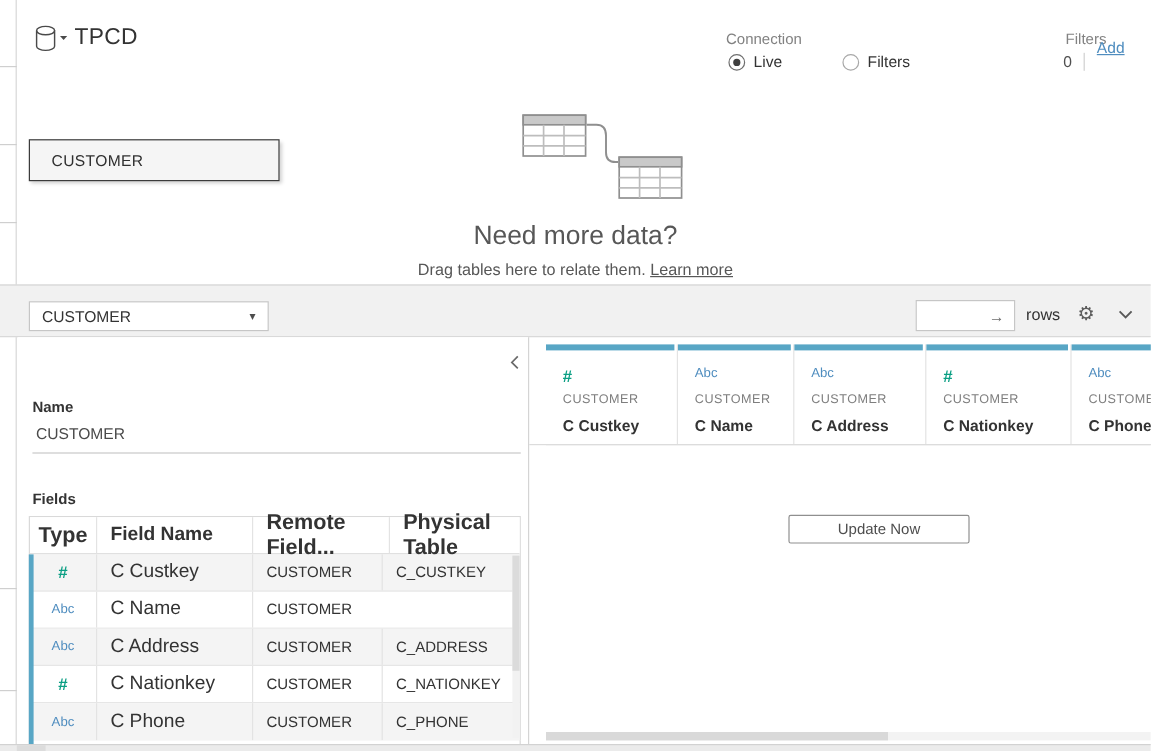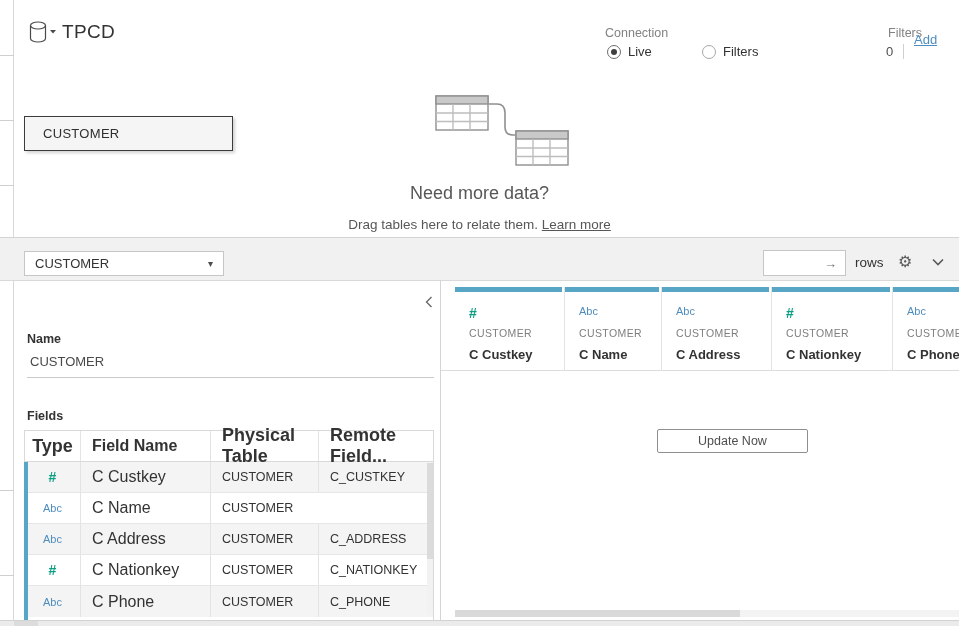--- a/index.html
+++ b/index.html
@@ -26,21 +26,21 @@
   #filters-block { left:873px; top:26px; }
   #filters-count { left:871px; top:44px; font-size:13px; color:#4f4f4f; }
   #filters-divider { left:888px; top:44px; width:1px; height:15px; background:#d0d0d0; }
   #filters-add { left:899px; top:32px; font-size:13px; cursor:pointer;text-decoration:underline; }
 
   
   #table-chip { left:24px; top:116px; width:209px; height:35px; background:#f5f5f5;
     border:1px solid #3b3b3b; box-shadow:2px 2px 3px rgba(0,0,0,.18); display:flex; align-items:center;
     padding-left:18px; font-size:13px; font-weight:500; letter-spacing:.3px; color:#2f2f2f; cursor:move; }
   #empty-graphic { left:435px; top:95px; }
-  #empty-title { left:0; top:183px; width:959px; text-align:center; font-size:18px; font-weight:500; color:#575757; }
+  #empty-title { left:0; top:183px; width:959px; text-align:center; font-size:22px; font-weight:500; color:#575757; }
   #empty-hint { left:0; top:217px; width:959px; text-align:center; font-size:13.5px; color:#575757; }
   #empty-hint a { color:#575757; text-decoration:underline; cursor:pointer; }
 
   
   #toolbar { left:0px; top:237px; width:959px; height:44px; background:#f1f1f1;
     border-top:1px solid #d4d4d4; border-bottom:1px solid #d9d9d9; }
   #table-select { left:24px; top:13px; width:200px; height:25px; background:#fff; border:1px solid #c6c6c6;
     display:flex; align-items:center; padding:0 10px; font-size:13px; color:#333; cursor:pointer; }
   #table-select .caret { margin-left:auto; font-size:10px; color:#4d4d4d; }
   #rows-box { left:763px; top:12px; width:83px; height:26px; background:#fff; border:1px solid #c6c6c6;
@@ -194,22 +194,22 @@
         </svg>
     </div>
     <div id="name-label" class="abs">Name</div>
     <div id="name-value" class="abs">CUSTOMER</div>
     <div id="fields-label" class="abs">Fields</div>
 
     <div id="fields-table" class="abs">
       <div class="ft-header">
         <div class="ft-hcell w-type" style="justify-content:center; padding-left:0;">Type</div>
         <div class="ft-hcell w-field">Field Name</div>
+        <div class="ft-hcell w-remote">Remote Field...</div>
         <div class="ft-hcell w-phys">Physical Table</div>
-        <div class="ft-hcell w-remote">Remote Field...</div>
       </div>
       <div class="ft-row alt">
         <div class="ft-cell w-type">
             <span class="glyph-num">#</span>
           </div>
         <div class="ft-cell w-field">C Custkey</div>
         <div class="ft-cell w-phys">CUSTOMER</div>
         <div class="ft-cell w-remote">C_CUSTKEY</div>
       </div>
       <div class="ft-row">

